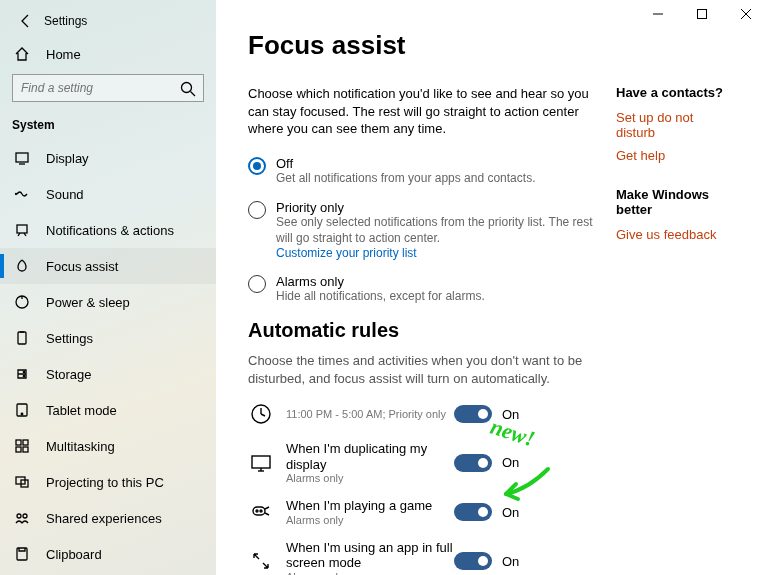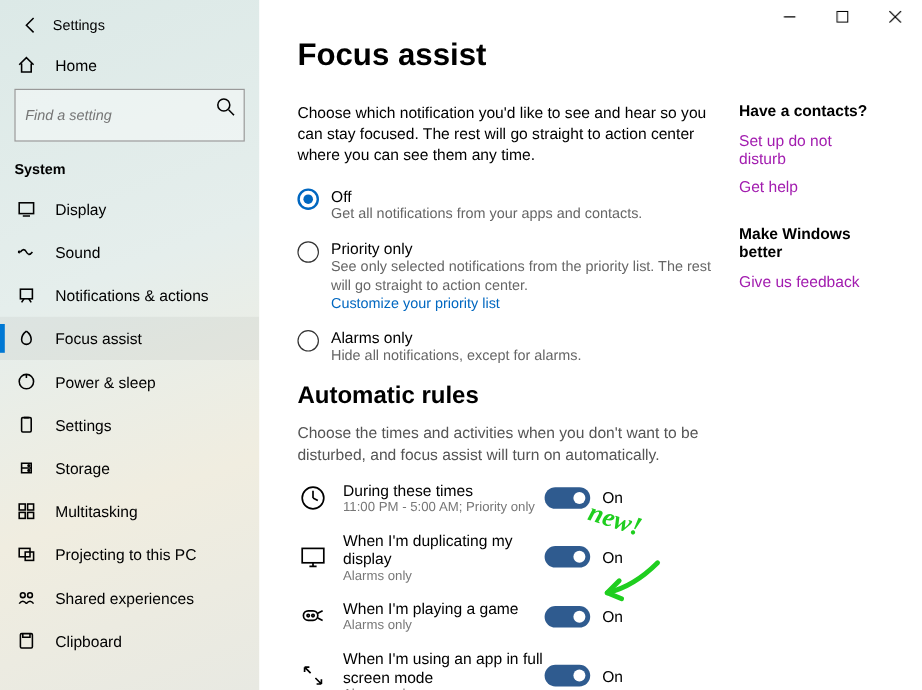--- a/index.html
+++ b/index.html
@@ -10,36 +10,36 @@
 .titlebar svg { width: 10px; height: 10px; stroke: #000; stroke-width: 1; fill: none; }
 .sidebar { width: 216px; background: linear-gradient(160deg, #dce9e7 0%, #e5eeec 40%, #f0ede0 70%, #e8e9e2 100%); height: 100%; padding-top: 6px; display: flex; flex-direction: column; }
 .sidebar-top { display: flex; align-items: center; padding: 0 12px; height: 30px; }
 .back-btn { width: 28px; height: 28px; display: flex; align-items: center; justify-content: center; }
 .app-title { font-size: 12px; margin-left: 4px; }
 .home-row { display: flex; align-items: center; padding: 8px 12px; height: 36px; }
 .home-row .icon { width: 20px; display: flex; justify-content: center; }
 .home-row .label { margin-left: 14px; font-size: 13px; }
 .search-wrap { padding: 2px 12px 12px 12px; }
 .search-box { position: relative; }
-.search-box input { width: 100%; height: 44px; border: 1px solid #999; background: rgba(255,255,255,0.4); padding: 0 28px 0 8px; font-size: 12px; font-style: italic; color: #666; }
+.search-box input { width: 100%; height: 28px; border: 1px solid #999; background: rgba(255,255,255,0.4); padding: 0 28px 0 8px; font-size: 12px; font-style: italic; color: #666; }
 .search-box .search-icon { position: absolute; right: 8px; top: 7px; }
 .section-title { font-size: 12px; font-weight: 600; padding: 4px 6px 8px 12px; }
 .nav { flex: 1; overflow: hidden; }
 .nav-item { display: flex; align-items: center; height: 36px; padding: 0 12px; position: relative; cursor: default; }
 .nav-item .icon { width: 20px; display: flex; justify-content: center; align-items: center; }
 .nav-item .label { margin-left: 14px; font-size: 13px; }
 .nav-item.selected::before { content: ""; position: absolute; left: 0; top: 6px; bottom: 6px; width: 4px; background: #0078d4; }
 .nav-item.selected { background: rgba(0,0,0,0.04); }
 .main { flex: 1; padding: 30px 40px 0 32px; overflow-y: auto; position: relative; }
 .page-title { font-size: 26px; font-weight: 600; margin-bottom: 24px; }
 .content-row { display: flex; }
 .content-col { width: 348px; }
 .side-col { flex: 1; padding-left: 20px; font-size: 13px; }
 .side-col .side-title { font-weight: 600; margin-bottom: 10px; }
-.side-col .side-link { color: #a21caf; margin-bottom: 8px; display: block; cursor: pointer; }
+.side-col .side-link { color: #c2410c; margin-bottom: 8px; display: block; cursor: pointer; }
 .side-col .side-block { margin-bottom: 24px; }
 .desc { font-size: 13px; color: #000; margin-bottom: 18px; line-height: 1.35; }
 .radio-opt { display: flex; align-items: flex-start; margin-bottom: 14px; }
 .radio-circle { width: 18px; height: 18px; border: 1px solid #333; border-radius: 50%; flex-shrink: 0; margin-top: 1px; display: flex; align-items: center; justify-content: center; }
 .radio-circle.checked { border: 2px solid #0067c0; }
 .radio-circle.checked::after { content: ""; width: 8px; height: 8px; background: #0067c0; border-radius: 50%; }
 .radio-text { margin-left: 10px; }
 .radio-label { font-size: 13px; }
 .radio-sub { font-size: 12px; color: #666; line-height: 1.3; }
 .radio-link { font-size: 12px; color: #0067c0; cursor: pointer; }
@@ -171,20 +171,29 @@
               <path d="M4 4 H12 V8 H4 Z M4 8 H12 V12 H4 Z"></path>
               <circle cx="10" cy="6" r="0.7" fill="#000"></circle>
               <circle cx="10" cy="10" r="0.7" fill="#000"></circle>
             </svg>
           </span>
           <span class="label">Storage</span>
         </div>
         <div class="nav-item">
           <span class="icon">
             <svg class="nav-icon" viewBox="0 0 16 16">
+              <rect x="3" y="2" width="10" height="12" rx="1"></rect>
+              <circle cx="8" cy="12" r="0.8"></circle>
+            </svg>
+          </span>
+          <span class="label">Tablet mode</span>
+        </div>
+        <div class="nav-item">
+          <span class="icon">
+            <svg class="nav-icon" viewBox="0 0 16 16">
               <rect x="2" y="2" width="5" height="5"></rect>
               <rect x="9" y="2" width="5" height="5"></rect>
               <rect x="2" y="9" width="5" height="5"></rect>
               <rect x="9" y="9" width="5" height="5"></rect>
             </svg>
           </span>
           <span class="label">Multitasking</span>
         </div>
         <div class="nav-item">
           <span class="icon">
@@ -255,21 +264,20 @@
         <div id="rules">
             <div class="rule-row">
               <div class="rule-icon">
                 <svg viewBox="0 0 22 22">
                   <circle cx="11" cy="11" r="9"></circle>
                   <line x1="11" y1="5" x2="11" y2="11"></line>
                   <line x1="11" y1="11" x2="15" y2="13"></line>
                 </svg>
               </div>
               <div class="rule-text">
-                <div class="rule-label">During these times</div>
                 <div class="rule-sub">11:00 PM - 5:00 AM; Priority only</div>
               </div>
               <div class="toggle-wrap">
                 <div class="toggle on">
                   <div class="knob"></div>
                 </div>
                 <span class="toggle-state">On</span>
               </div>
             </div>
             <div class="rule-row">

